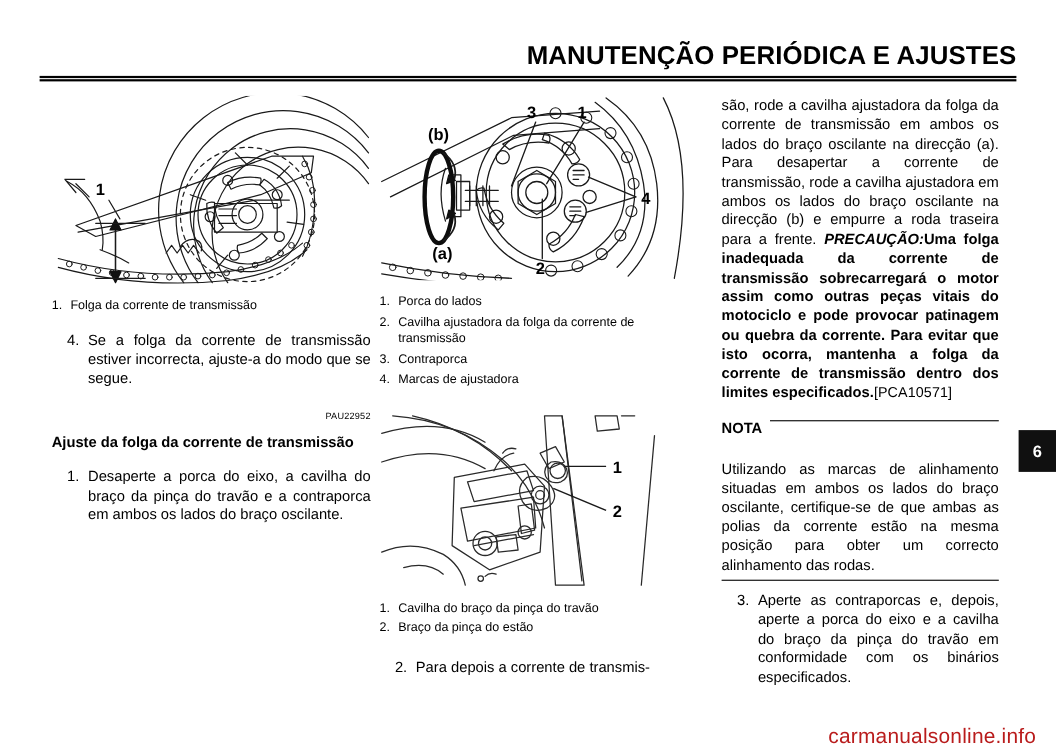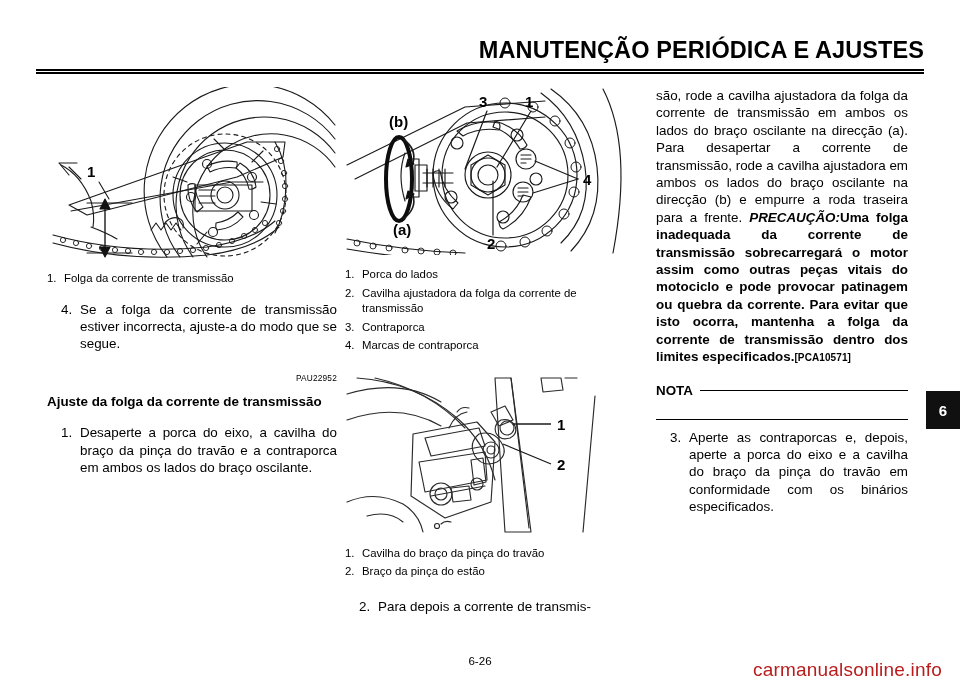--- a/index.html
+++ b/index.html
@@ -132,29 +132,28 @@
   .para {
     font-size: 13.4px;
     line-height: 17.4px;
     text-align: justify;
   }
   .para b { font-weight: bold; }
   .para i.caution {
     font-weight: bold;
   }
   .pca-code {
-    font-size: 10px;
-    font-weight: bold;
+    font-size: 13px;
+    font-weight: normal;
     letter-spacing: 0.1px;
     vertical-align: baseline;
   }
 
   .nota-head {
     display: flex;
-    align-items: center;
     margin-top: 16px;
     margin-bottom: 21px;
   }
   .nota-head .lbl {
     font-size: 13.4px;
     font-weight: bold;
     margin-right: 7px;
   }
   .nota-head .rule {
     flex: 1 1 auto;
@@ -418,21 +417,21 @@
       <div class="caption-item">
         <span class="caption-num">2.</span>
         <span class="caption-text">Cavilha ajustadora da folga da corrente de transmissão</span>
       </div>
       <div class="caption-item">
         <span class="caption-num">3.</span>
         <span class="caption-text">Contraporca</span>
       </div>
       <div class="caption-item">
         <span class="caption-num">4.</span>
-        <span class="caption-text">Marcas de contraporca</span>
+        <span class="caption-text">Marcas de ajustadora</span>
       </div>
     </div>
 
     <div class="figure" style="margin-top:22px">
       <svg width="290" height="158" viewBox="0 0 290 158">
         <g fill="none" stroke="#2a2a2a" stroke-width="1.15" stroke-linecap="round" stroke-linejoin="round">
 
           <path d="M2 18 Q56 2 96 26"></path>
           <path d="M2 44 Q54 26 96 50"></path>
           <path d="M12 2 Q70 6 112 42 Q140 66 150 104"></path>
@@ -503,27 +502,27 @@
 
   <div class="col col-right">
 
     <div class="para"><span>são, rode a cavilha ajustadora da folga da corrente de transmissão em ambos os lados do braço oscilante na direcção (a). Para desapertar a corrente de transmissão, rode a cavilha ajustadora em ambos os lados do braço oscilante na direcção (b) e empurre a roda traseira para a frente. </span><i class="caution">PRECAUÇÃO:</i><b>Uma folga inadequada da corrente de transmissão sobrecarregará o motor assim como outras peças vitais do motociclo e pode provocar patinagem ou quebra da corrente. Para evitar que isto ocorra, mantenha a folga da corrente de transmissão dentro dos limites especificados.</b><span class="pca-code">[PCA10571]</span></div>
 
     <div class="nota-head">
       <span class="lbl">NOTA</span>
       <span class="rule"></span>
     </div>
 
+    <div class="para">Utilizando as marcas de alinhamento situadas em ambos os lados do braço oscilante, certifique-se de que ambas as polias da corrente estão na mesma posição para obter um correcto alinhamento das rodas.</div>
 
     <div class="nota-bottom-rule"></div>
 
     <div class="body-num-list" style="margin-top:0">
       <div class="num-item indent-1">
         <span class="n">3.</span>
         <span class="t">Aperte as contraporcas e, depois, aperte a porca do eixo e a cavilha do braço da pinça do travão em conformidade com os binários especificados.</span>
       </div>
     </div>
   </div>
 
-  <div class="page-number">6-26</div>
   <div class="watermark">carmanualsonline.info</div>
 
 </div>
 
 </body></html>

